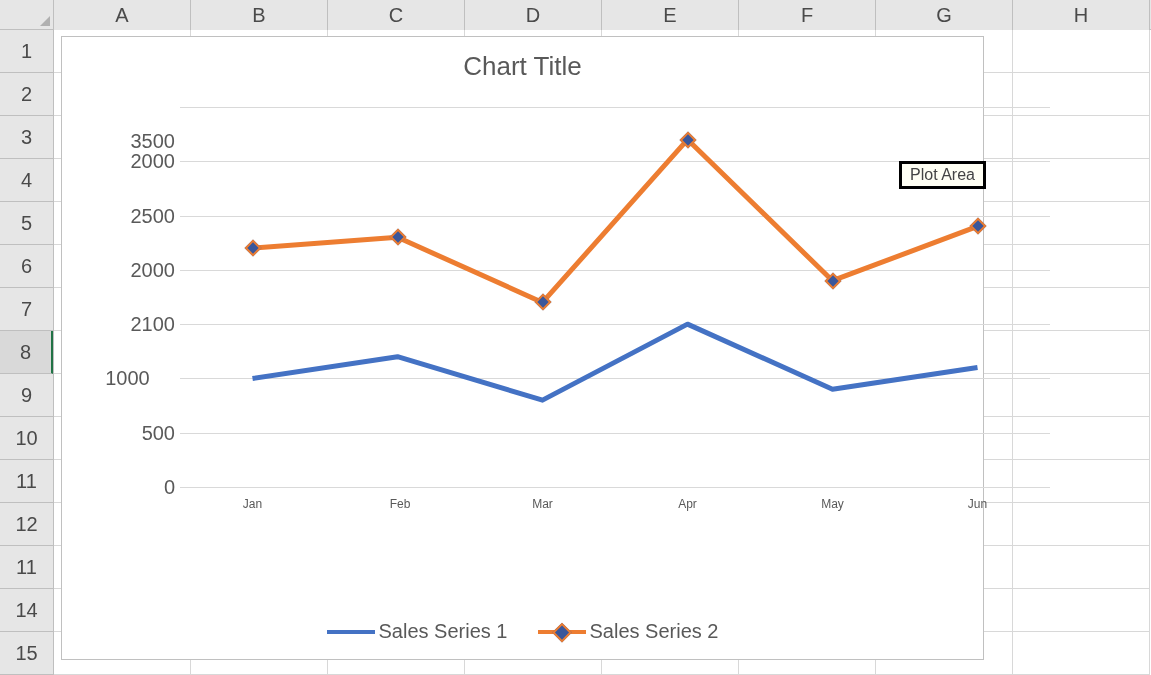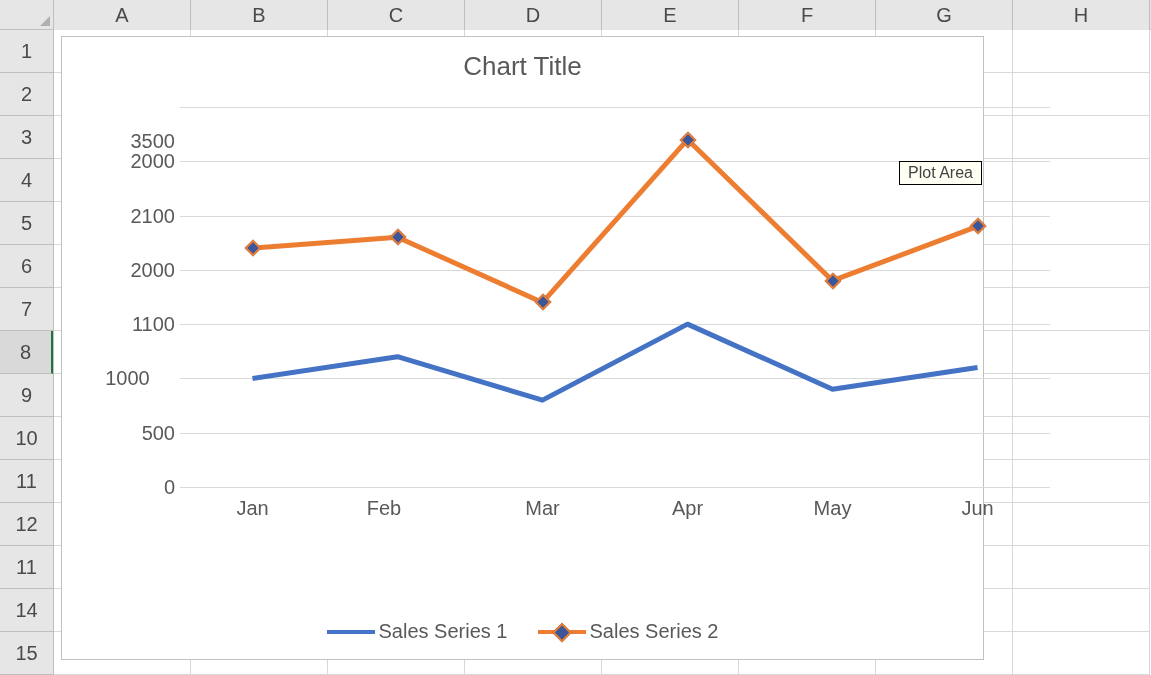--- a/index.html
+++ b/index.html
@@ -113,21 +113,21 @@
     left: 0;
     width: 95px;
     text-align: right;
     font-size: 20px;
     color: #595959;
     transform: translateY(-50%);
   }
   .x-tick {
     position: absolute;
     top: 0;
-    font-size: 20px;
+    font-size: 12px;
     color: #595959;
     width: 80px;
     text-align: center;
     transform: translateX(-50%);
   }
   .x-axis {
     position: absolute;
     left: 100px; top: 390px;
     width: 870px; height: 34px;
   }
@@ -168,21 +168,21 @@
     position: absolute;
     left: 50%; top: 50%;
     width: 10px; height: 10px;
     background: #3a579b;
     border: 2px solid #ed7d31;
     transform: translate(-50%, -60%) rotate(45deg);
   }
   .tooltip {
     position: absolute;
     background: #fffff4;
-    border: 1px solid #000000;
+    border: 3px solid #000000;
     font-size: 16px;
     color: #444;
     padding: 2px 8px;
     white-space: nowrap;
   }
 </style>
 </head>
 <body>
 
 <div class="sheet">
@@ -373,23 +373,23 @@
   <div class="chart-obj">
 
     <div class="chart-title">Chart Title</div>
 
     <div class="plot-wrap">
 
       <div id="y-ticks">
           <div class="y-tick" style="top: 380px;">0</div>
           <div class="y-tick" style="top: 325.714px;">500</div>
           <div class="y-tick" style="top: 271.429px; text-align: center;">1000</div>
-          <div class="y-tick" style="top: 217.143px;">1100</div>
+          <div class="y-tick" style="top: 217.143px;">2100</div>
           <div class="y-tick" style="top: 162.857px;">2000</div>
-          <div class="y-tick" style="top: 108.571px;">2100</div>
+          <div class="y-tick" style="top: 108.571px;">2500</div>
           <div class="y-tick" style="top: 54.2857px;">2000</div>
           <div class="y-tick" style="top: 4px; margin-top: 30px;">3500</div>
         </div>
 
       <div class="plot" id="plot">
 
       <div class="gridline" style="top: 380px;"></div>
           <div class="gridline" style="top: 325.714px;"></div>
           <div class="gridline" style="top: 271.429px;"></div>
           <div class="gridline" style="top: 217.143px;"></div>
@@ -404,21 +404,21 @@
           <div class="marker" style="left: 72.5px; top: 141.143px;"></div>
           <div class="marker" style="left: 217.5px; top: 130.286px;"></div>
           <div class="marker" style="left: 362.5px; top: 195.429px;"></div>
           <div class="marker" style="left: 507.5px; top: 32.5714px;"></div>
           <div class="marker" style="left: 652.5px; top: 173.714px;"></div>
           <div class="marker" style="left: 797.5px; top: 119.429px;"></div>
         </div>
 
       <div class="x-axis" id="x-axis">
           <div class="x-tick" style="left: 72.5px;">Jan</div>
-          <div class="x-tick" style="left: 204px;">Feb</div>
+          <div class="x-tick" style="left: 220px;">Feb</div>
           <div class="x-tick" style="left: 362.5px;">Mar</div>
           <div class="x-tick" style="left: 507.5px;">Apr</div>
           <div class="x-tick" style="left: 652.5px;">May</div>
           <div class="x-tick" style="left: 797.5px;">Jun</div>
         </div>
     </div>
 
     <div class="tooltip" style="left:837px; top:124px;">Plot Area</div>
 
     <div class="legend">

